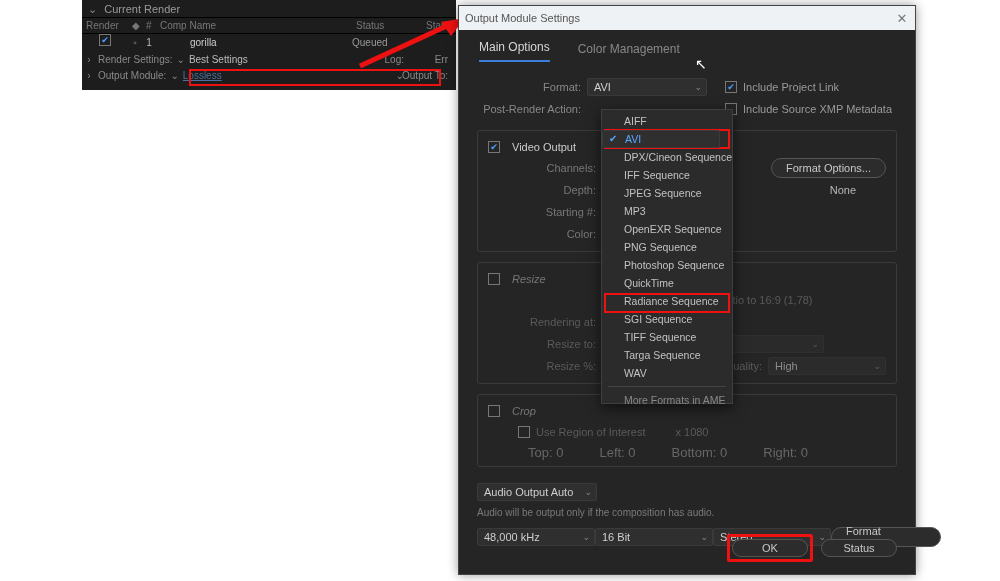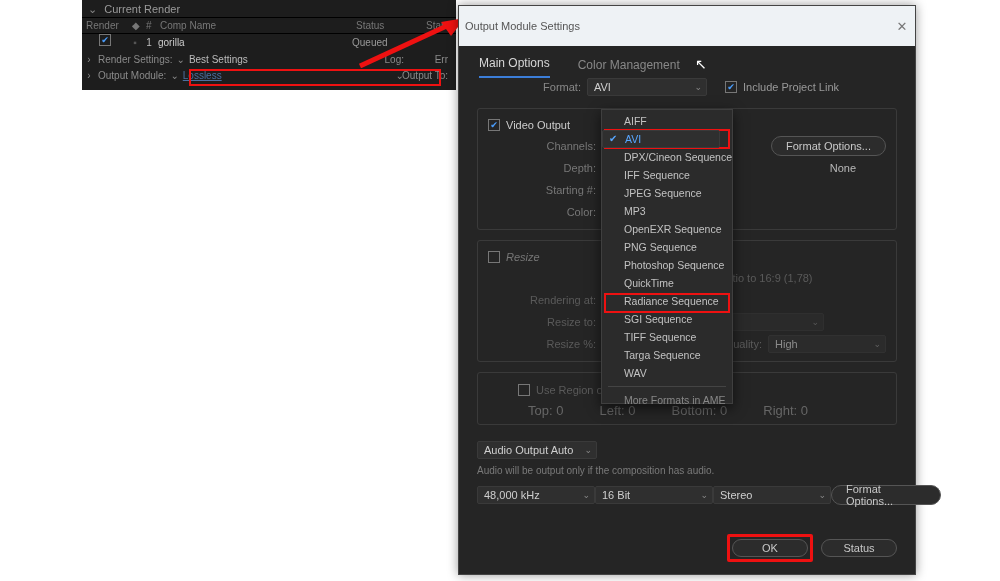--- a/index.html
+++ b/index.html
@@ -15,62 +15,62 @@
   .c-render{width:46px;}
   .c-tag{width:14px;}
   .c-num{width:14px;}
   .c-comp{flex:1;}
   .c-status{width:70px;}
   .c-star{width:34px;}
   .rq-row{display:flex;height:18px;line-height:18px;font-size:10px;color:#bdbdbd;}
   .rq-row .cbox{width:46px;display:flex;justify-content:center;}
   .rq-row .tag{width:14px;text-align:center;color:#555;}
   .rq-row .num{width:14px;text-align:center;}
-  .rq-row .cname{flex:1;padding-left:2px;color:#ccc;}
+  .rq-row .cname{flex:1;padding-left:2px;color:#ccc;margin-left:32px;}
   .rq-row .stat{width:70px;color:#999;}
   .rq-row .star{width:34px;color:#888;}
   .rq-line{display:flex;height:16px;line-height:16px;font-size:10px;color:#8a8a8a;}
   .rq-line .ind{width:14px;text-align:center;color:#888;}
   .rq-line .lab{padding-left:2px;}
   .rq-line .dd{color:#888;margin-left:4px;}
   .rq-line .val{color:#bbb;margin-left:4px;}
   .rq-line .vlink{color:#4b6fa0;text-decoration:underline;margin-left:4px;}
   .rq-line .r1{position:absolute;right:8px;}
   .rq-line .r1b{position:absolute;right:52px;}
   .rq-hl{position:absolute;left:107px;top:69px;width:252px;height:17px;border:2px solid #e11;}
   .chk{width:12px;height:12px;border:1px solid #777;display:inline-flex;align-items:center;justify-content:center;background:#1d1d1d;font-size:9px;color:#4a9eff;}
   .chk.on::before{content:"✔";}
 
   
   .arrow{left:355px;top:18px;width:110px;height:50px;}
   .arrow svg{width:100%;height:100%;}
 
   
   .dlg{left:458px;top:5px;width:458px;height:570px;background:#252525;border:1px solid #444;box-shadow:0 0 10px rgba(0,0,0,.4);}
-  .dlg-tb{height:40px;background:#eef2f5;color:#555;display:flex;align-items:center;padding:0 6px;}
+  .dlg-tb{height:24px;background:#eef2f5;color:#555;display:flex;align-items:center;padding:0 6px;}
   .dlg-tb .tt{flex:1;font-size:11px;}
   .dlg-tb .x{width:14px;text-align:center;color:#777;font-size:13px;}
   .tabs{height:28px;display:flex;align-items:flex-end;padding-left:20px;gap:28px;margin-top:4px;}
   .tab{color:#888;font-size:12px;padding-bottom:6px;}
   .tab.act{color:#d6d6d6;border-bottom:2px solid #3b7dd8;}
   .cursor{position:absolute;left:695px;top:56px;color:#fff;font-size:14px;}
 
   .body{position:absolute;left:0;right:0;top:58px;bottom:50px;padding:0 18px;color:#888;}
   .frow{display:flex;align-items:center;height:22px;font-size:11px;}
   .frow .lab{width:110px;text-align:right;padding-right:6px;color:#888;}
   .sel{min-width:118px;height:18px;background:#2f2f2f;border:1px solid #3a3a3a;color:#cfcfcf;display:inline-flex;align-items:center;padding:0 6px;font-size:11px;position:relative;border-radius:2px;}
   .sel .car{position:absolute;right:4px;color:#888;font-size:9px;}
   .ck{width:12px;height:12px;border:1px solid #777;display:inline-flex;align-items:center;justify-content:center;margin-right:6px;font-size:9px;color:#4a9eff;}
   .ck.on::before{content:"✔";color:#4a9eff;}
   .optr{color:#999;margin-left:18px;display:flex;align-items:center;}
 
   .section{border:1px solid #3a3a3a;border-radius:3px;margin-top:10px;padding:6px 10px 6px 10px;position:relative;color:#777;}
   .section.dim{color:#5a5a5a;}
   .sec-head{display:flex;align-items:center;height:20px;}
-  .sec-head .sec-t{color:#ccc;}
+  .sec-head .sec-t{color:#ccc;margin-left:6px;}
   .sec-head.dim .sec-t{color:#777;font-style:italic;}
   .btn{min-width:110px;height:20px;border:1px solid #555;border-radius:10px;color:#c8c8c8;background:#2c2c2c;display:inline-flex;align-items:center;justify-content:center;font-size:11px;padding:0 14px;}
   .btn.sm{min-width:80px;}
   .labcol{width:116px;text-align:right;padding-right:8px;display:inline-block;color:inherit;}
   .valtxt{color:#b8b8b8;}
   .crop-row{display:flex;gap:36px;padding-left:40px;margin-top:2px;color:#666;font-size:13px;}
 
   .audio{margin-top:16px;}
   .audio-note{color:#7a7a7a;font-size:10px;margin:6px 0 8px;}
 
@@ -158,20 +158,28 @@
       <span class="lab">Format:</span>
       <span class="sel" style="width:120px">
         <span>AVI</span>
         <span class="car">⌄</span>
       </span>
       <span class="optr">
         <span class="ck on"></span>
         <span>Include Project Link</span>
       </span>
     </div>
+    <div class="frow">
+      <span class="lab">Post-Render Action:</span>
+      <span style="width:120px"></span>
+      <span class="optr">
+        <span class="ck"></span>
+        <span>Include Source XMP Metadata</span>
+      </span>
+    </div>
 
     <div class="section">
       <div class="sec-head">
         <span class="ck on"></span>
         <span class="sec-t">Video Output</span>
         <span style="flex:1"></span>
       </div>
       <div class="frow">
           <span class="labcol">Channels:</span>
         <span style="flex:1"></span>
@@ -214,20 +222,24 @@
         <span style="flex:1"></span>
         <span>Resize Quality:</span>
         <span class="sel" style="width:60px;margin-left:6px;opacity:.6">
             <span>High</span>
             <span class="car">⌄</span>
           </span>
       </div>
     </div>
 
     <div class="section dim">
+      <div class="sec-head dim">
+        <span class="ck"></span>
+        <span class="sec-t">Crop</span>
+      </div>
       <div class="frow" style="color:#5a5a5a;padding-left:30px">
         <span class="ck"></span>
         <span style="margin-right:30px">Use Region of Interest</span>
         <span>x 1080</span>
       </div>
       <div class="crop-row">
         <span><span>Top:</span> <span>0</span></span>
         <span><span>Left:</span> <span>0</span></span>
         <span><span>Bottom:</span> <span>0</span></span>
         <span><span>Right:</span> <span>0</span></span>

